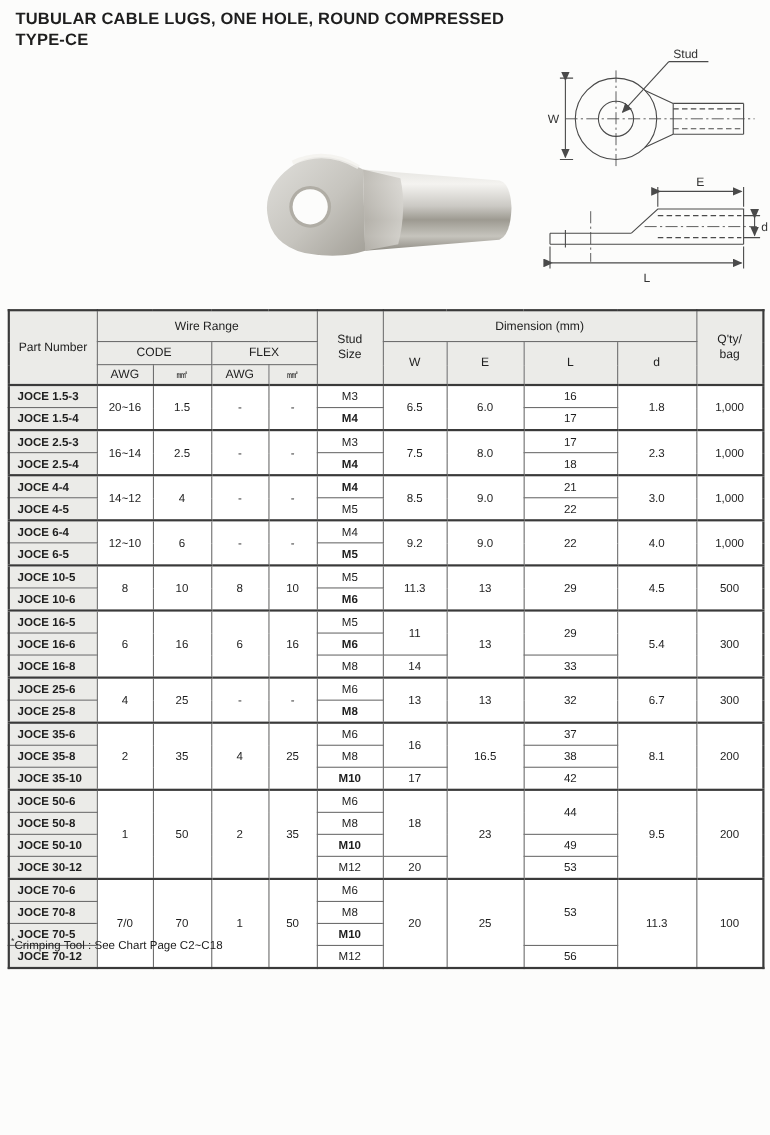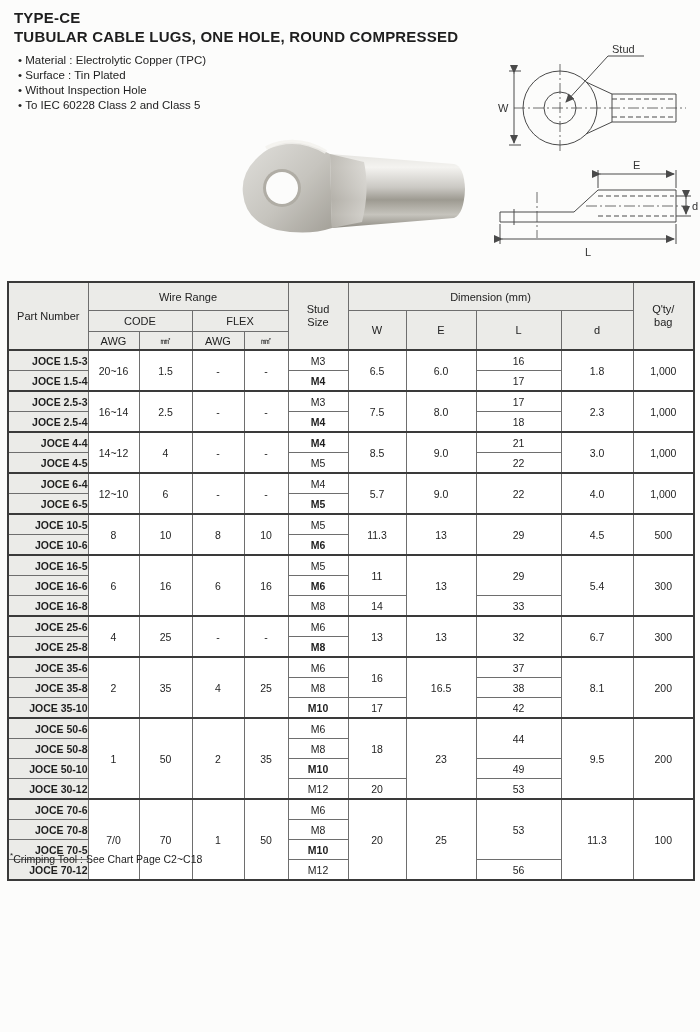--- a/index.html
+++ b/index.html
@@ -32,47 +32,41 @@
   .lug-table thead th {
     background:#ebebe8; font-weight:normal; font-size:11px; color:#222;
   }
   .lug-table thead tr:nth-child(1) th { height:27px; }
   .lug-table thead tr:nth-child(2) th { height:20px; }
   .lug-table thead tr:nth-child(3) th { height:17px; }
   .lug-table th.multiline { white-space:pre-line; line-height:13px; }
   .lug-table th.mm2 { font-size:10px; }
   .lug-table tbody td { height:19px; background:#fff; }
   .lug-table tbody td.part {
-    background:#ebebe8; text-align:right; padding-left:7px; font-weight:bold;
+    background:#ebebe8; text-align:left; padding-left:7px; font-weight:bold;
   }
   .lug-table tbody td.part-inner { border-top:1px solid #c2410c; }
   .lug-table tbody tr.group-start td { border-top:2px solid #3a3a3a; }
   .lug-table tbody td.bold { font-weight:bold; }
 
   .footnote { position:absolute; left:10px; top:851px; font-size:10.5px; color:#222; }
   .footnote sup { font-size:8px; }
 
   svg text { font-family:"Liberation Sans", sans-serif; fill:#333; }
 </style>
 </head>
 <body>
 
 <div class="page">
 
   <div class="title">
+    <div>TUBULAR CABLE LUGS, ONE HOLE, ROUND COMPRESSED</div>
     <div>TYPE-CE</div>
-    <div>TUBULAR CABLE LUGS, ONE HOLE, ROUND COMPRESSED</div>
   </div>
 
-  <ul class="bullets">
-    <li>Material : Electrolytic Copper (TPC)</li>
-    <li>Surface : Tin Plated</li>
-    <li>Without Inspection Hole</li>
-    <li>To IEC 60228 Class 2 and  Class 5</li>
-  </ul>
 
   <svg class="drawing" width="236" height="222" viewBox="0 0 236 222">
     <defs>
       <marker id="ar" markerWidth="9" markerHeight="8" refX="8" refY="4" orient="auto">
         <path d="M0,0 L9,4 L0,8 Z" fill="#4a4a4a"></path>
       </marker>
     </defs>
     <g stroke="#4a4a4a" stroke-width="1" fill="none">
 
       <circle cx="98" cy="68" r="37"></circle>
@@ -232,21 +226,21 @@
           <td>M5</td>
           <td>22</td>
         </tr>
         <tr class="group-start">
           <td class="part">JOCE 6-4</td>
           <td rowspan="2">12~10</td>
           <td rowspan="2">6</td>
           <td rowspan="2">-</td>
           <td rowspan="2">-</td>
           <td>M4</td>
-          <td rowspan="2">5.7</td>
+          <td rowspan="2">9.2</td>
           <td rowspan="2">9.0</td>
           <td rowspan="2">22</td>
           <td rowspan="2">4.0</td>
           <td rowspan="2">1,000</td>
         </tr>
         <tr>
           <td class="part part-inner">JOCE 6-5</td>
           <td class="bold">M5</td>
         </tr>
         <tr class="group-start">

